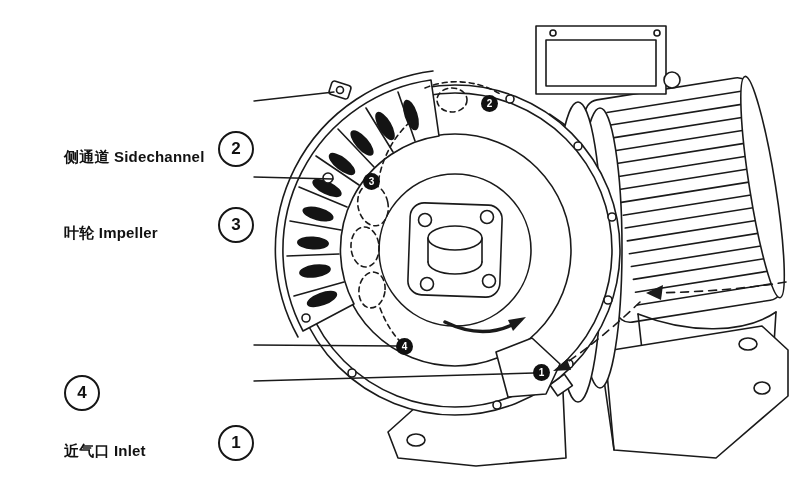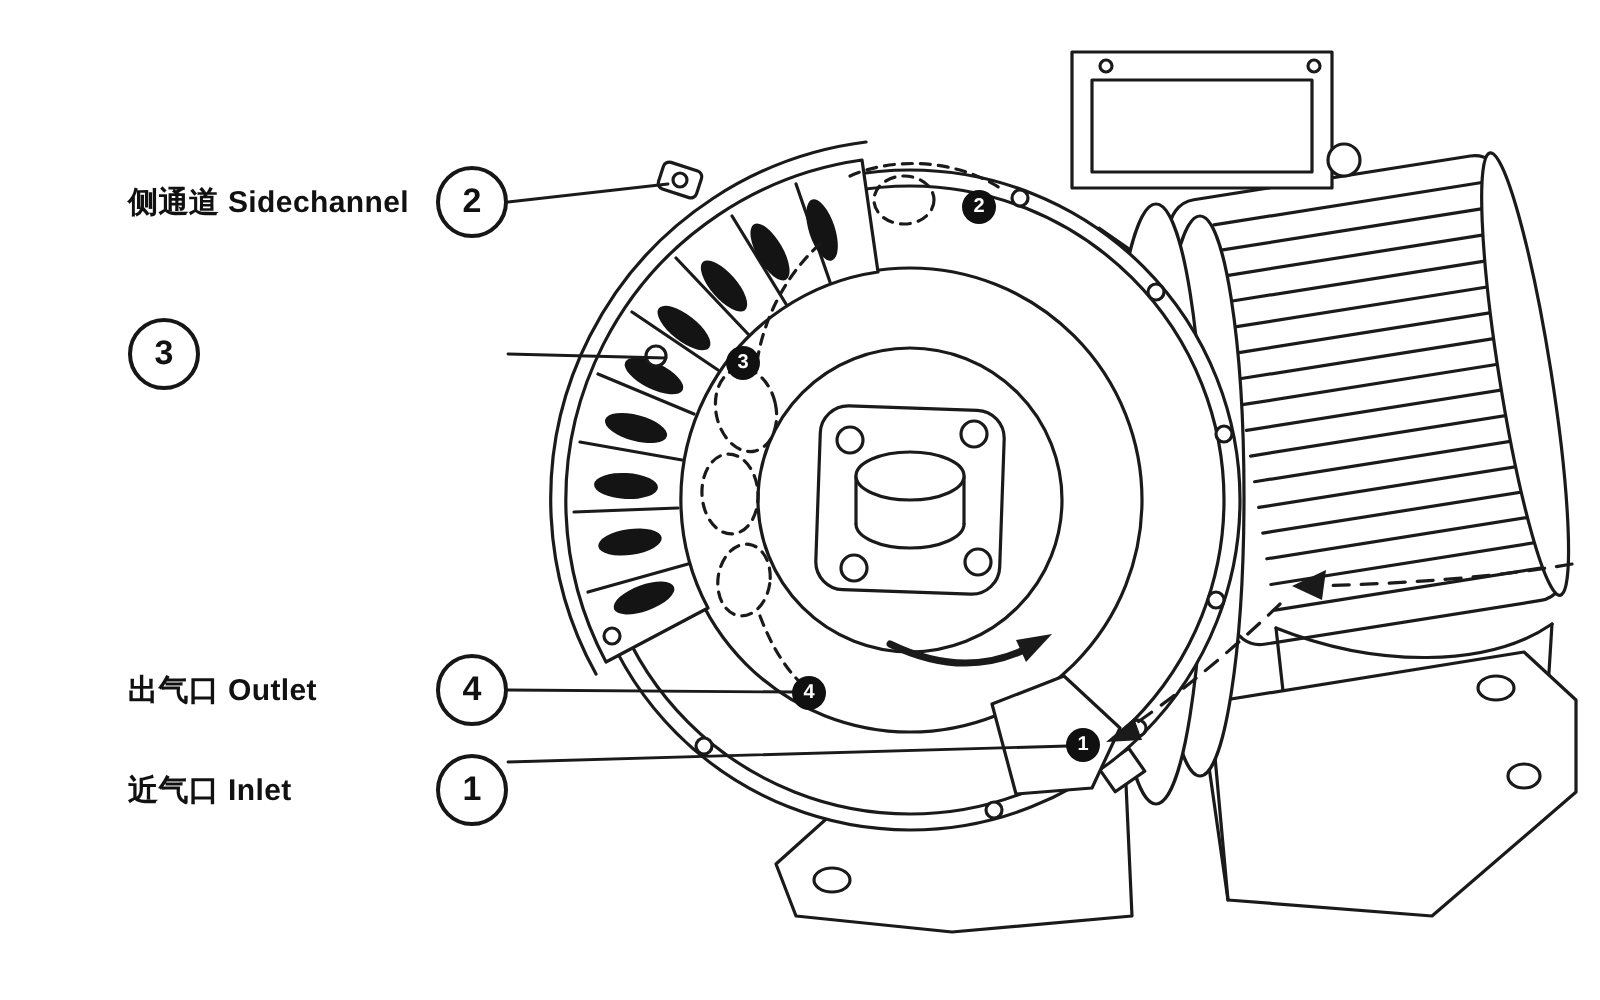--- a/index.html
+++ b/index.html
@@ -1,21 +1,21 @@
 <!DOCTYPE html>
 <html><head>
 <meta charset="utf-8">
 <style>
   * { margin:0; padding:0; box-sizing:border-box; }
   html,body { width:800px; height:500px; background:#ffffff;
     font-family:"Liberation Sans","DejaVu Sans",sans-serif; }
   .stage { position:relative; width:800px; height:500px; overflow:hidden; background:#fff; }
   .illustration { position:absolute; left:0; top:0; }
   .legend-row { position:absolute; left:64px; width:190px; height:36px;
-    display:flex; align-items:center; justify-content:space-between; }
+    display:flex; align-items:flex-end; justify-content:space-between;margin-top:48px; }
   .legend-label { font-size:15px; font-weight:bold; color:#111; white-space:nowrap; letter-spacing:.2px; }
   .callout { width:36px; height:36px; border:2.5px solid #161616; border-radius:50%;
     background:#fff; display:flex; align-items:center; justify-content:center;
     font-size:17px; font-weight:bold; color:#111; }
   .marker { position:absolute; width:17px; height:17px; border-radius:50%; background:#101010;
     color:#fff; display:flex; align-items:center; justify-content:center;
     font-size:10px; font-weight:bold; }
 </style>
 </head>
 <body>
@@ -140,24 +140,24 @@
         <path d="M254 381 L534 373"></path>
       </g>
     </g>
   </svg>
 
   <div class="legend-row" style="top:83px">
     <span class="legend-label">侧通道 Sidechannel</span>
     <span class="callout">2</span>
   </div>
   <div class="legend-row" style="top:159px">
+    <span class="legend-label">叶轮 Impeller</span>
     <span class="callout">3</span>
   </div>
   <div class="legend-row" style="top:327px">
-    <span class="legend-label">出气口 Outlet</span>
     <span class="callout">4</span>
   </div>
   <div class="legend-row" style="top:377px">
     <span class="legend-label">近气口 Inlet</span>
     <span class="callout">1</span>
   </div>
 
   <div class="marker" style="left:481px; top:95px">2</div>
   <div class="marker" style="left:363px; top:173px">3</div>
   <div class="marker" style="left:396px; top:338px">4</div>

